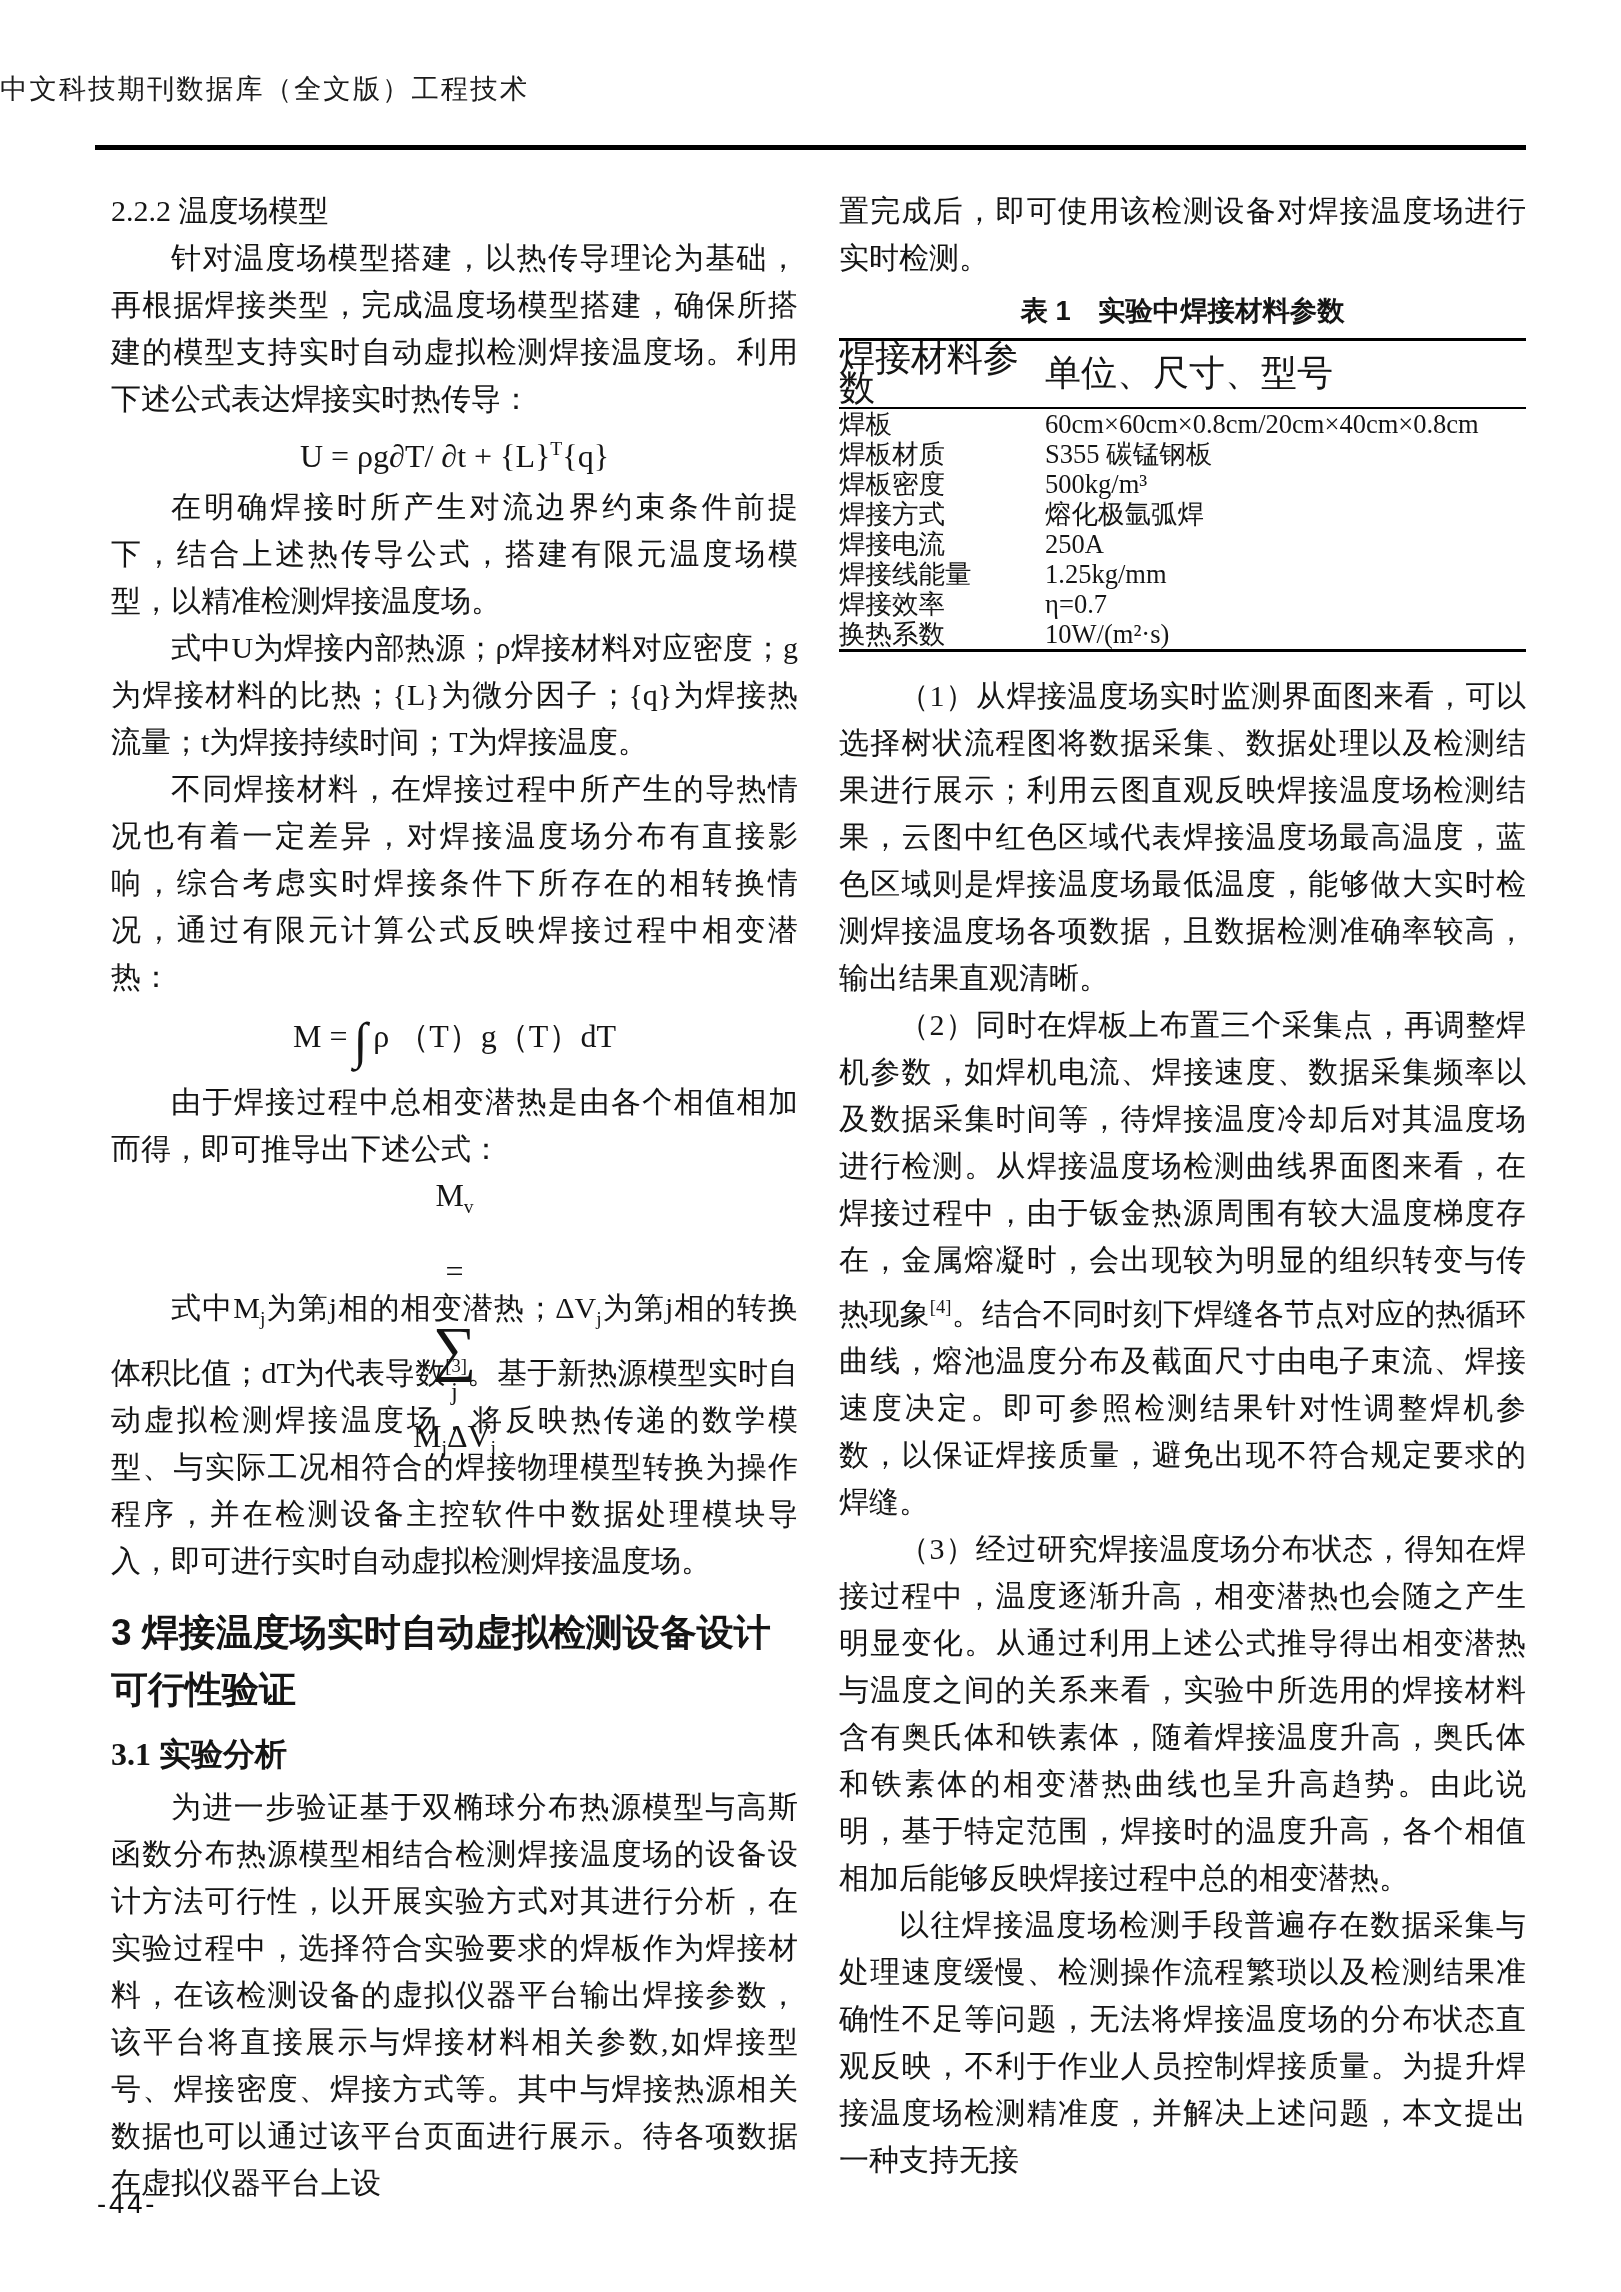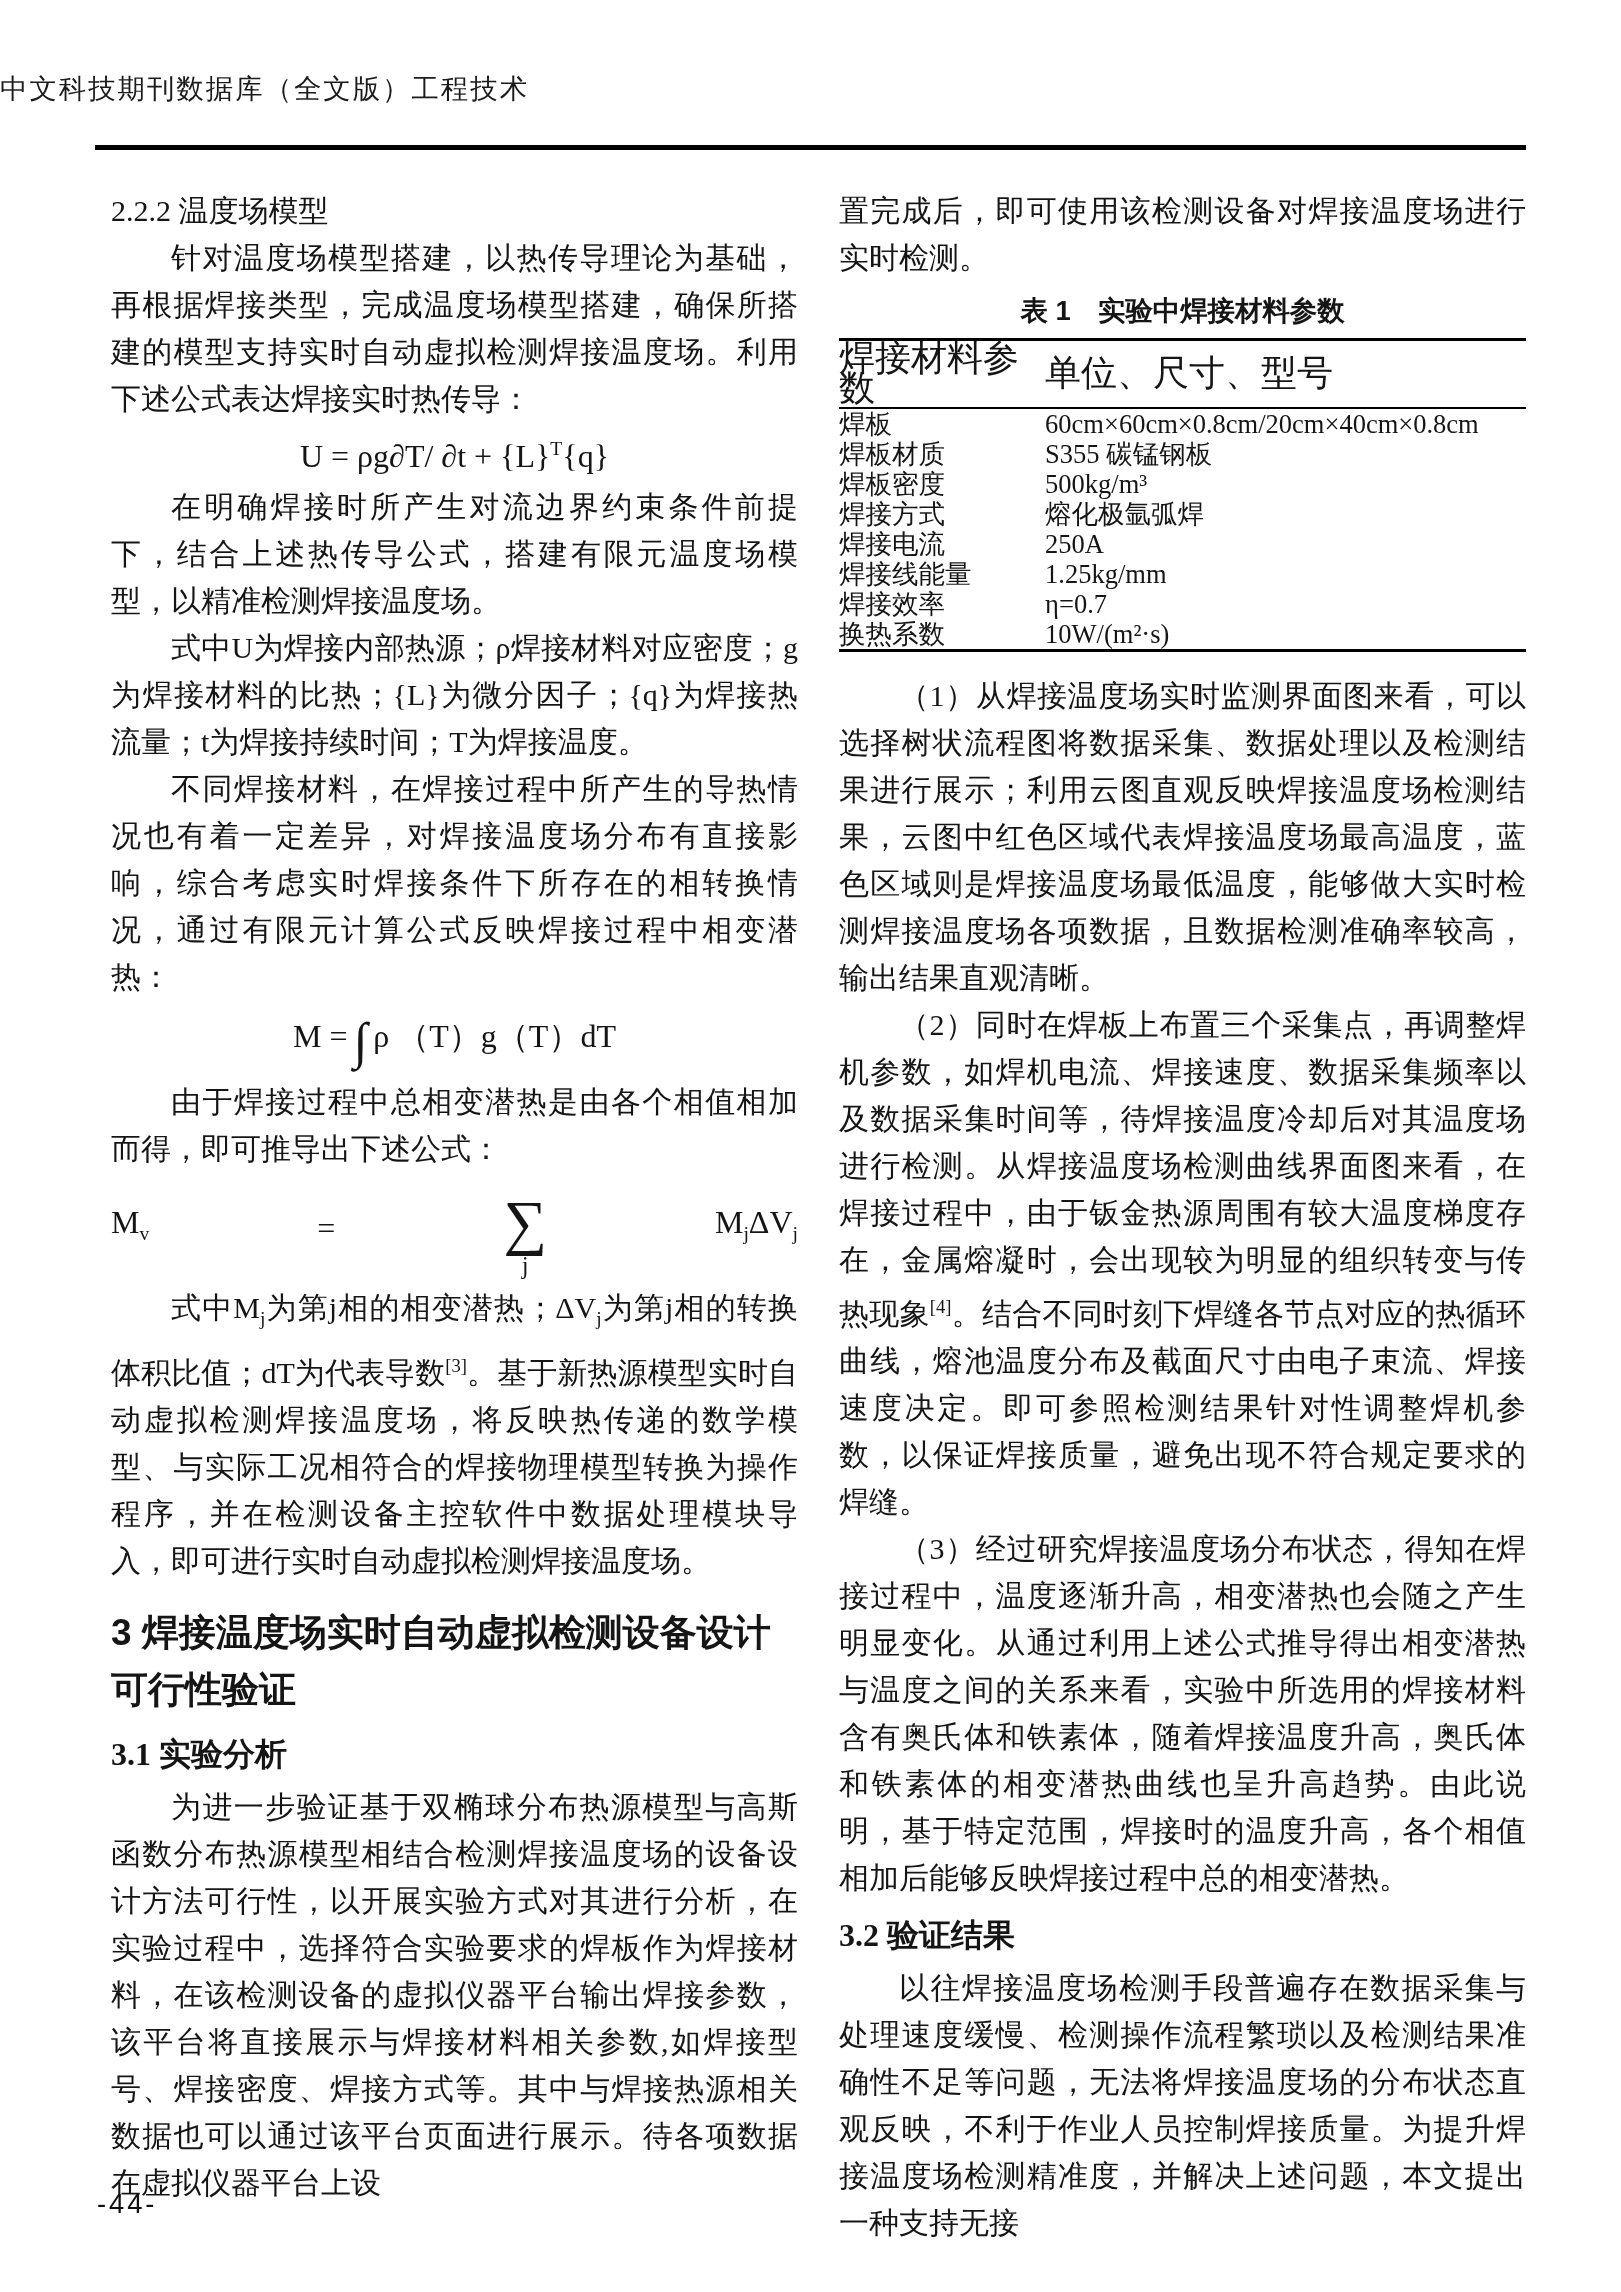--- a/index.html
+++ b/index.html
@@ -37,22 +37,22 @@
   .sub-h {
     font-family:Liberation Serif, serif;
     font-weight:700; font-size:32px; line-height:49px; margin:9.8px 0 3.9px;
   }
 
   .eq-line { text-align:center; text-indent:0; font-size:32px; line-height:53px; }
   .eq-line sup { font-size:19.6px; }
   .eq-int-line { text-align:center; text-indent:0; font-size:32px; line-height:73px; white-space:nowrap; }
   .eq-int { font-size:51px; vertical-align:-11.8px; padding:0 5.9px; }
   .eq-sum {
-    display:flex; align-items:center; justify-content:space-between; gap:3px;
-    height:112px; font-size:32px; text-indent:0;
+    display:flex; align-items:center; justify-content:flex-start; gap:17px;
+    height:112px; font-size:32px; text-indent:0;flex-direction:column;
   }
   .sigma-stack { display:flex; flex-direction:column; align-items:center; transform:translateY(7.8px); }
   .sigma { font-size:61px; line-height:0.95; }
   .sigma-under { font-size:24.5px; line-height:1; margin-top:2px; }
   sub { font-size:19.6px; }
   sup.ref { font-size:18.6px; }
 
   .tbl-caption {
     font-family:"Liberation Sans","DejaVu Sans",sans-serif;
     font-weight:700; font-size:27.4px; text-align:center;
@@ -164,20 +164,19 @@
             <td>换热系数</td>
             <td>10W/(m²·s)</td>
           </tr>
       </tbody>
     </table>
 
     <p class="body">（1）从焊接温度场实时监测界面图来看，可以选择树状流程图将数据采集、数据处理以及检测结果进行展示；利用云图直观反映焊接温度场检测结果，云图中红色区域代表焊接温度场最高温度，蓝色区域则是焊接温度场最低温度，能够做大实时检测焊接温度场各项数据，且数据检测准确率较高，输出结果直观清晰。</p>
     <p class="body"><span>（2）同时在焊板上布置三个采集点，再调整焊机参数，如焊机电流、焊接速度、数据采集频率以及数据采集时间等，待焊接温度冷却后对其温度场进行检测。从焊接温度场检测曲线界面图来看，在焊接过程中，由于钣金热源周围有较大温度梯度存在，金属熔凝时，会出现较为明显的组织转变与传热现象</span><sup class="ref">[4]</sup><span>。结合不同时刻下焊缝各节点对应的热循环曲线，熔池温度分布及截面尺寸由电子束流、焊接速度决定。即可参照检测结果针对性调整焊机参数，以保证焊接质量，避免出现不符合规定要求的焊缝。</span></p>
     <p class="body">（3）经过研究焊接温度场分布状态，得知在焊接过程中，温度逐渐升高，相变潜热也会随之产生明显变化。从通过利用上述公式推导得出相变潜热与温度之间的关系来看，实验中所选用的焊接材料含有奥氏体和铁素体，随着焊接温度升高，奥氏体和铁素体的相变潜热曲线也呈升高趋势。由此说明，基于特定范围，焊接时的温度升高，各个相值相加后能够反映焊接过程中总的相变潜热。</p>
 
-    <h3 class="sub-h">3.2 验证结果</h3>
     <p class="body">以往焊接温度场检测手段普遍存在数据采集与处理速度缓慢、检测操作流程繁琐以及检测结果准确性不足等问题，无法将焊接温度场的分布状态直观反映，不利于作业人员控制焊接质量。为提升焊接温度场检测精准度，并解决上述问题，本文提出一种支持无接</p>
   </div>
 
   <div class="page-num">-44-</div>
 
 </div>
 
 
 </body></html>

